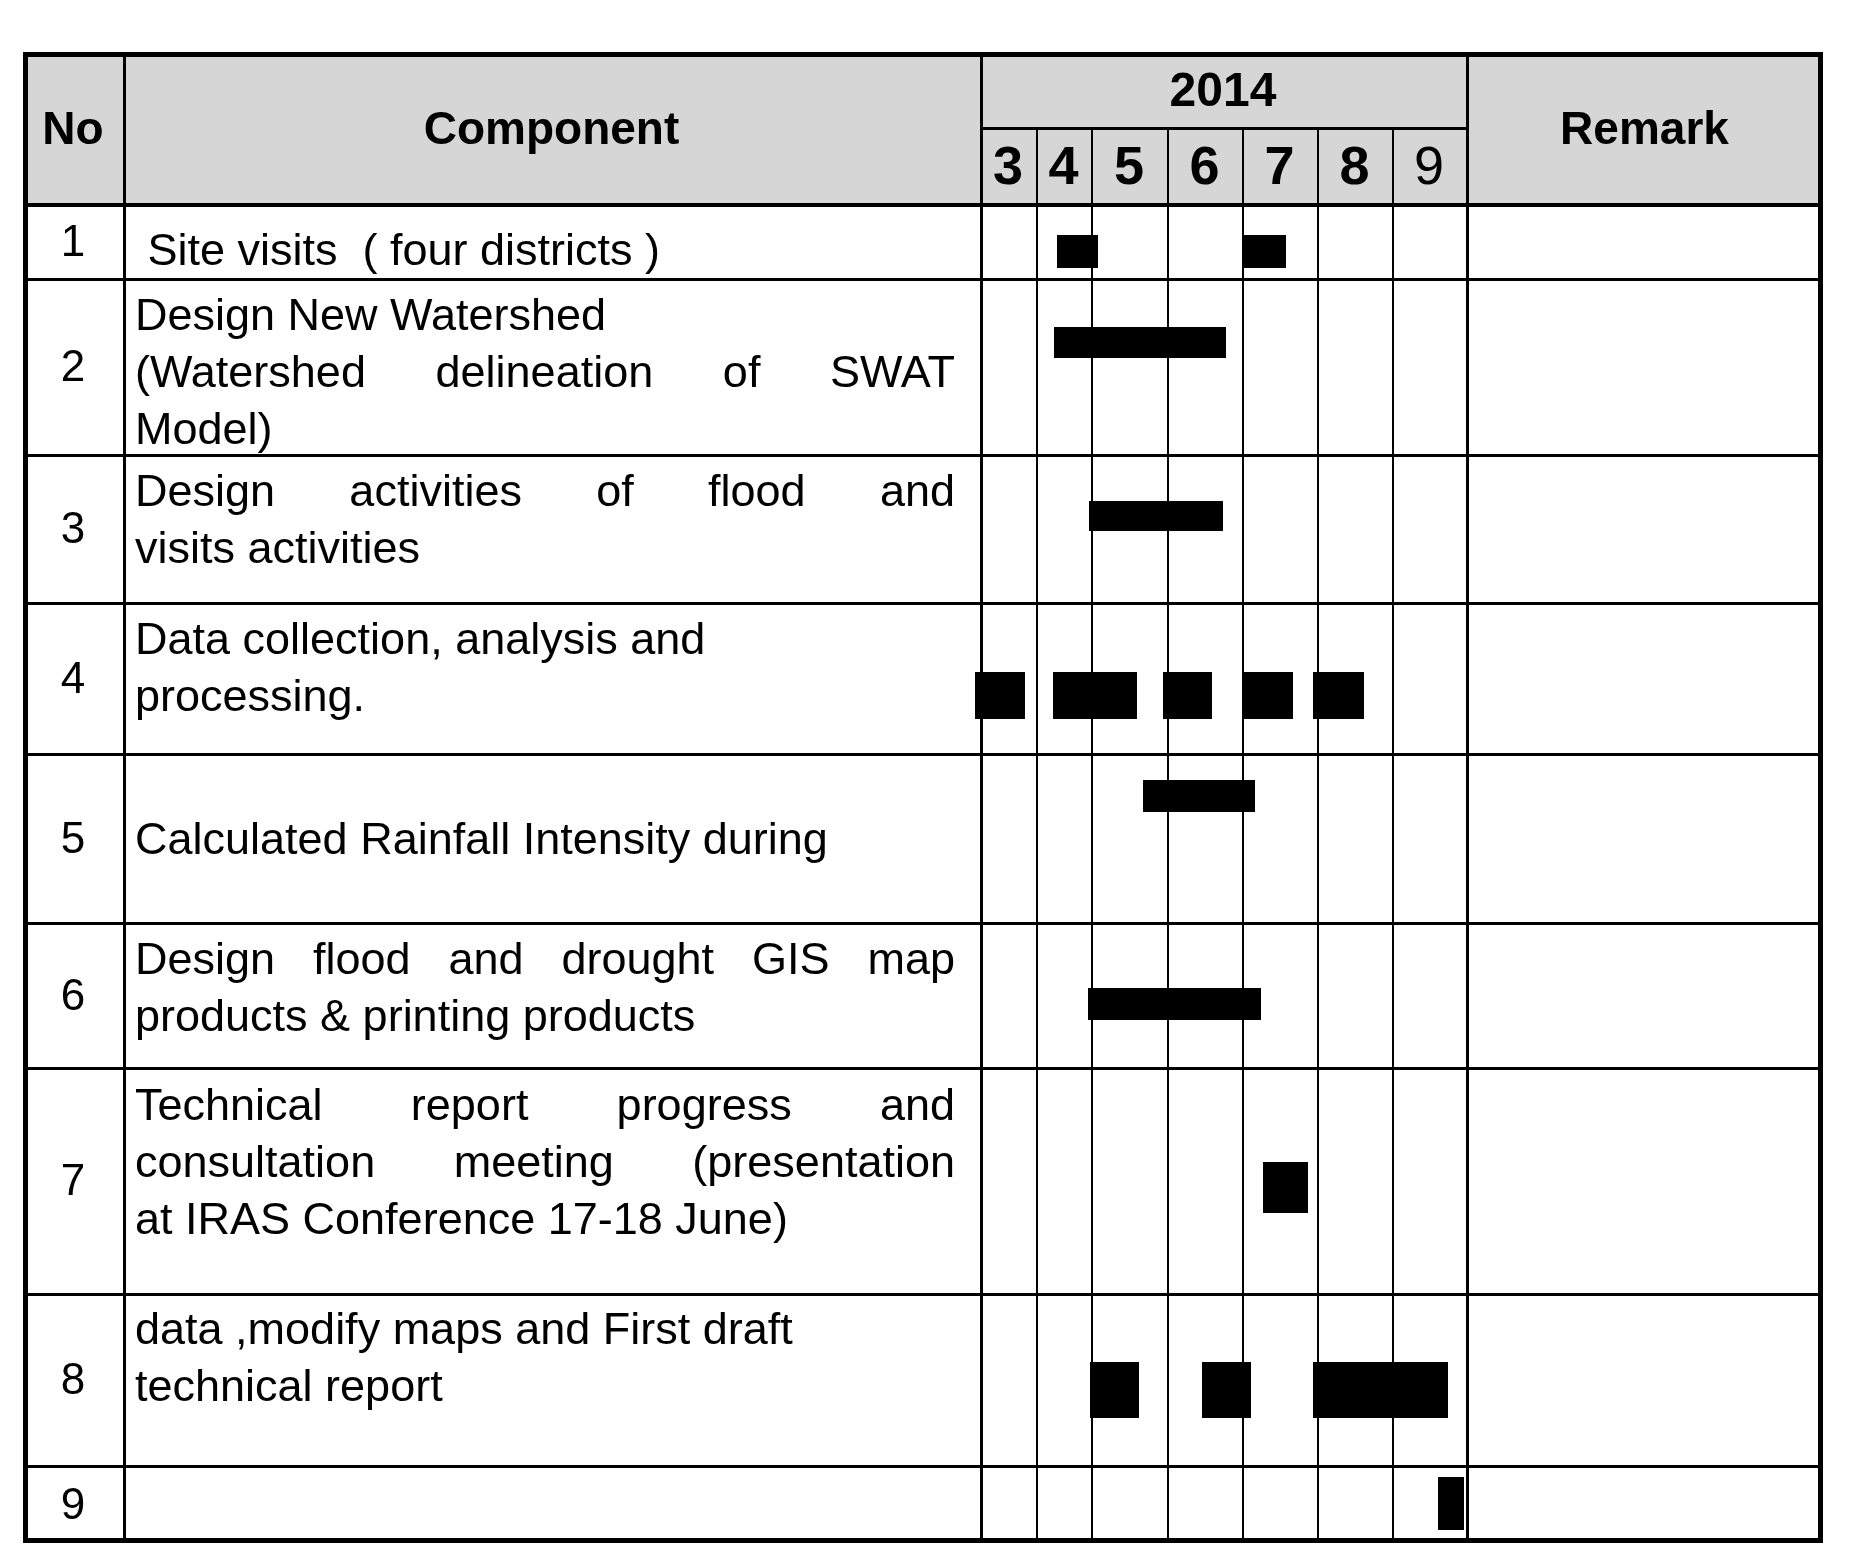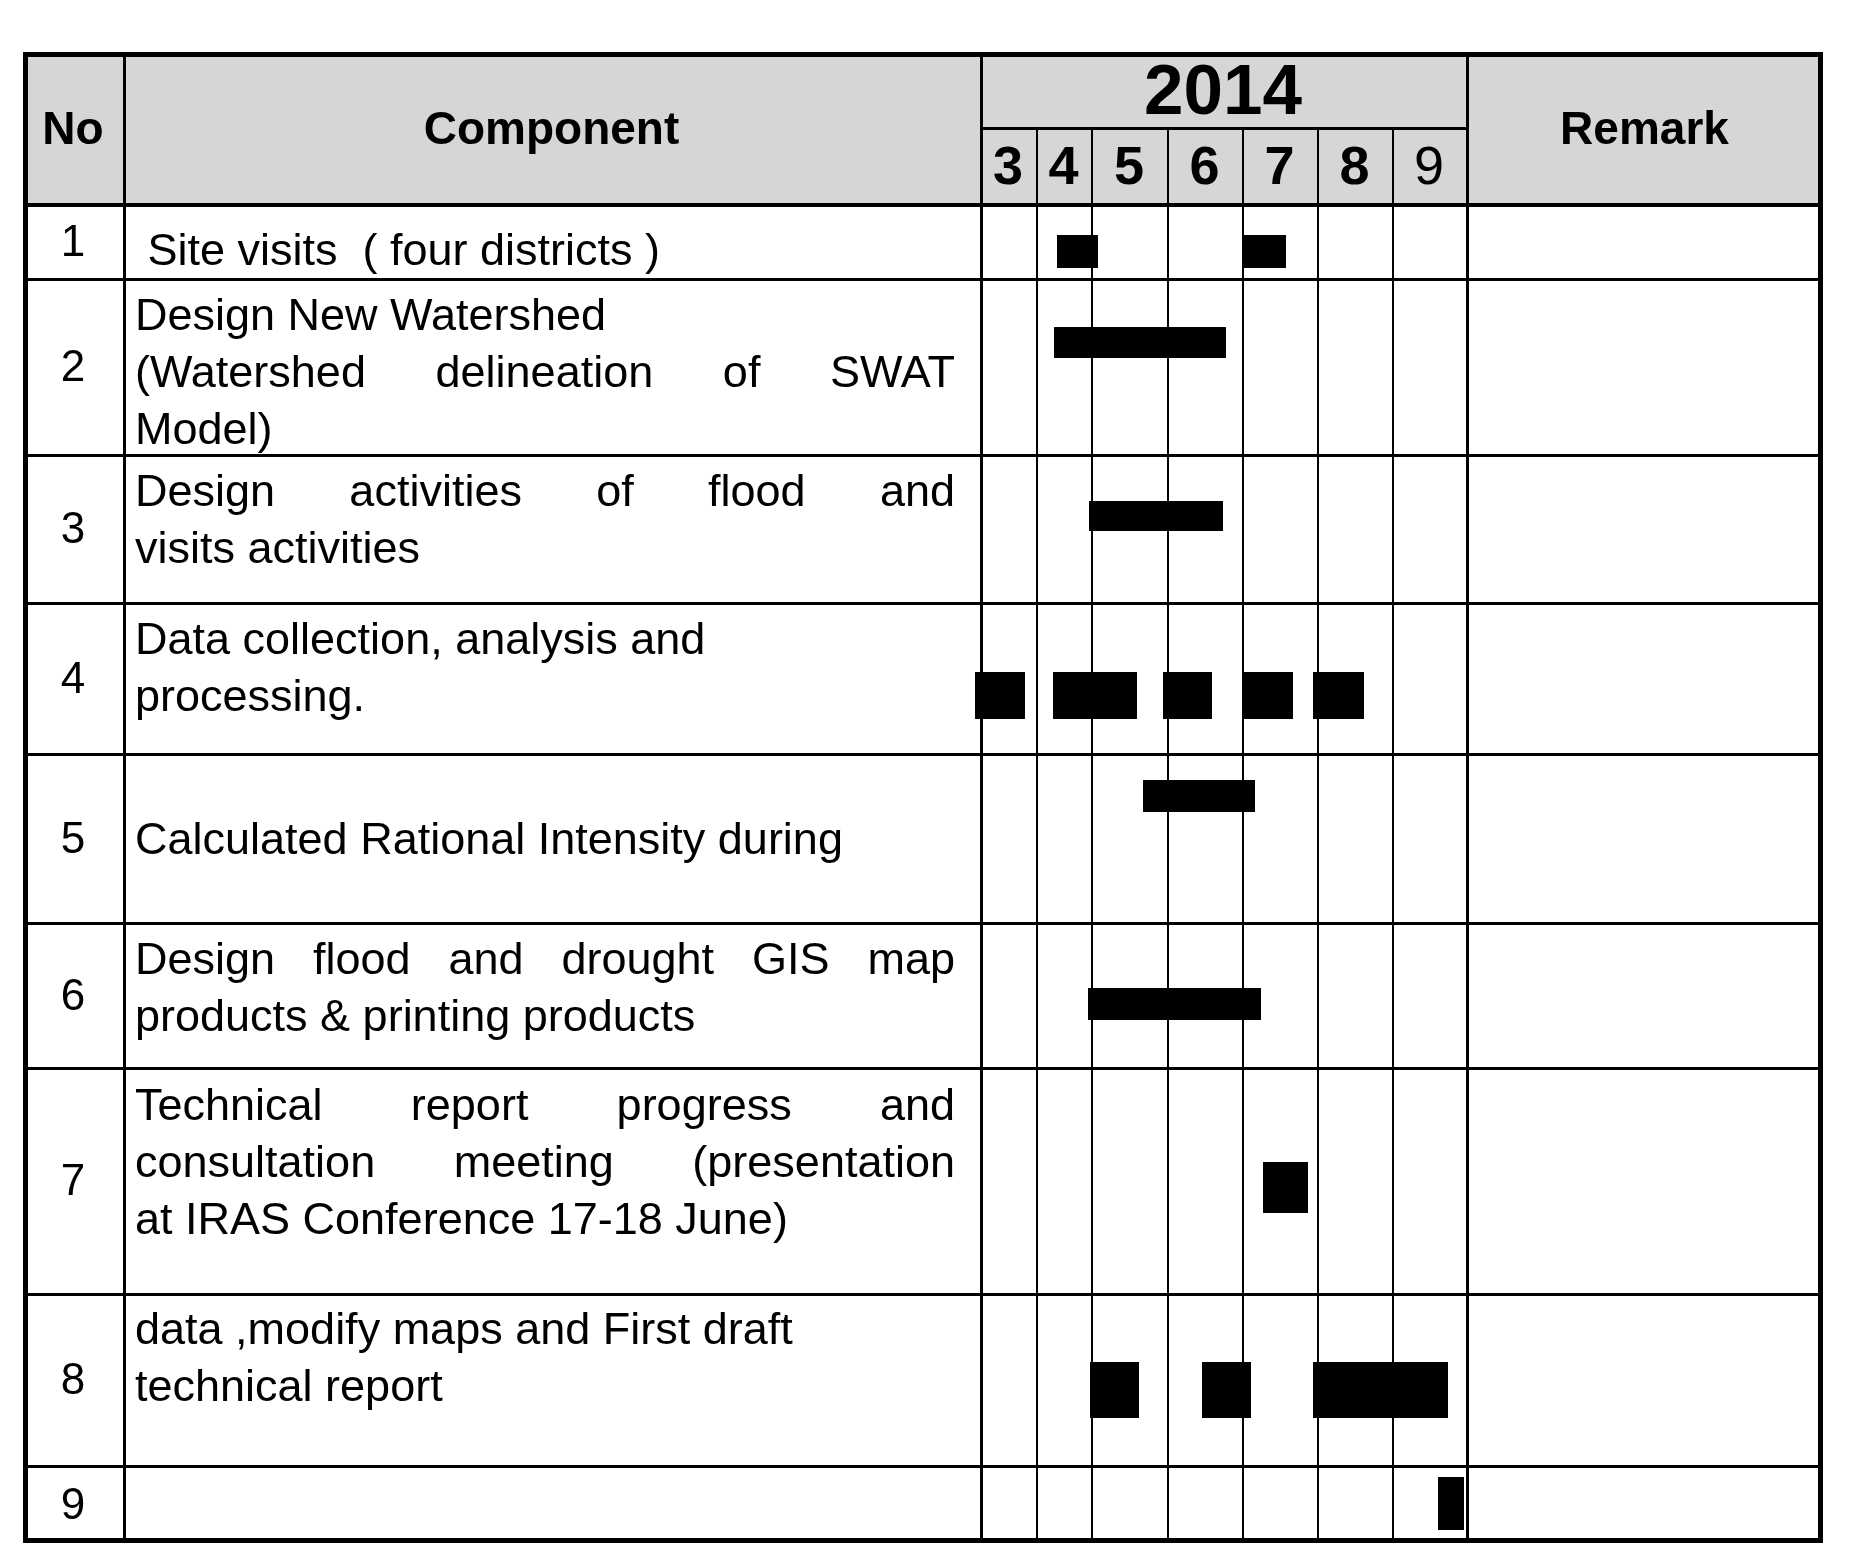--- a/index.html
+++ b/index.html
@@ -9,21 +9,21 @@
     --text:#000000;
   }
   html,body{margin:0;padding:0;background:#ffffff;}
   body{width:1859px;height:1559px;position:relative;overflow:hidden;
        font-family:"Liberation Sans","DejaVu Sans",sans-serif;color:var(--text);}
   .tbl{position:absolute;left:23px;top:52px;width:1800px;height:1491px;}
   .outer{position:absolute;left:0;top:0;right:0;bottom:0;border:5px solid var(--border);box-sizing:border-box;}
   .hdrbg{position:absolute;left:0;top:0;width:1800px;height:151px;background:var(--hdrbg);}
   .cell{position:absolute;display:flex;align-items:center;justify-content:center;box-sizing:border-box;}
   .headlbl{font-weight:bold;font-size:46px;}
-  .yearlbl{font-weight:bold;font-size:71px;}
+  .yearlbl{font-weight:bold;font-size:48px;}
   .mh{font-weight:bold;font-size:54px;}
   .mh.reg{font-weight:400;}
   .vl{position:absolute;background:var(--border);}
   .hl{position:absolute;background:var(--border);}
   .no-cell{position:absolute;left:0;width:100px;display:flex;align-items:center;justify-content:center;
            font-size:44px;}
   .comp-cell{position:absolute;left:112px;width:820px;font-size:45px;line-height:57px;}
   .comp-cell .line{white-space:pre-wrap;}
   .comp-cell .line.just{text-align:justify;text-align-last:justify;}
   .vcenter{display:flex;flex-direction:column;justify-content:flex-end;}
@@ -90,21 +90,21 @@
     </div>
   <div class="comp-cell" style="top:410px">
       <div class="line just">Design activities of flood and</div>
       <div class="line">visits activities</div>
     </div>
   <div class="comp-cell" style="top:558px">
       <div class="line">Data collection, analysis and</div>
       <div class="line">processing.</div>
     </div>
   <div class="comp-cell" style="top:758px">
-      <div class="line">Calculated Rational Intensity during</div>
+      <div class="line">Calculated Rainfall Intensity during</div>
     </div>
   <div class="comp-cell" style="top:878px">
       <div class="line just">Design flood and drought GIS map</div>
       <div class="line">products &amp; printing products</div>
     </div>
   <div class="comp-cell" style="top:1024px">
       <div class="line just">Technical report progress and</div>
       <div class="line just">consultation meeting (presentation</div>
       <div class="line">at IRAS Conference 17-18 June)</div>
     </div>

